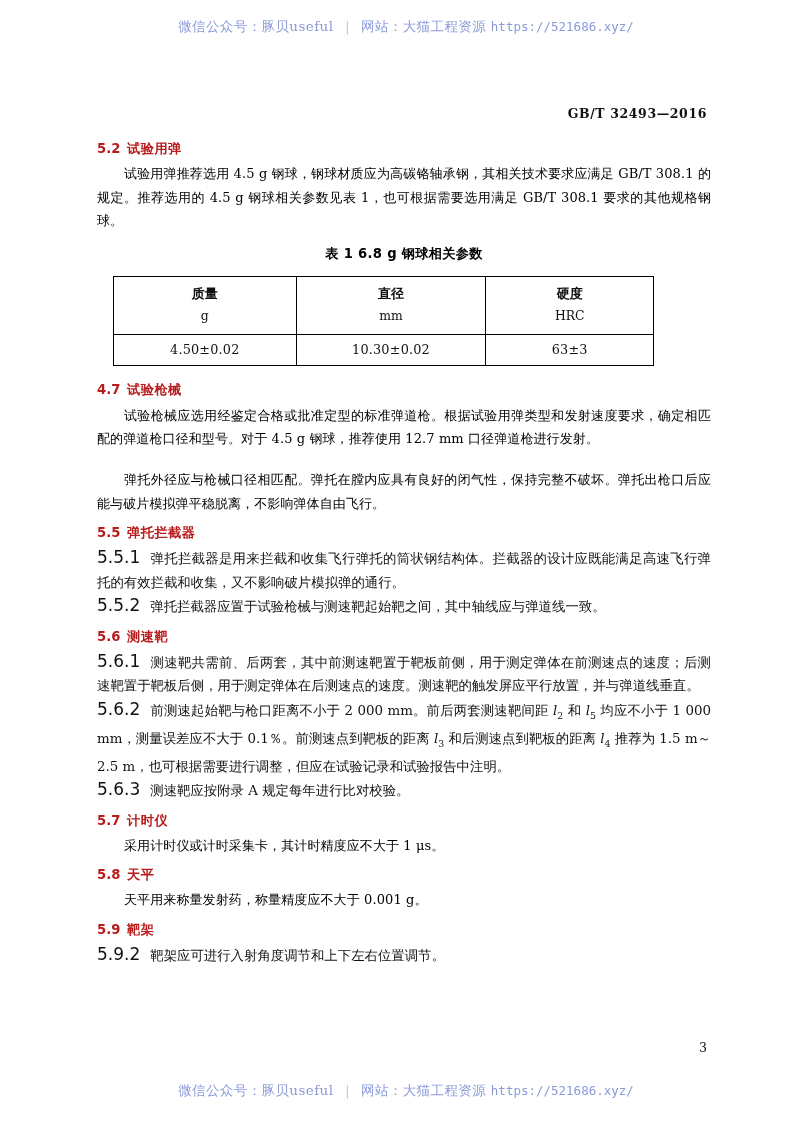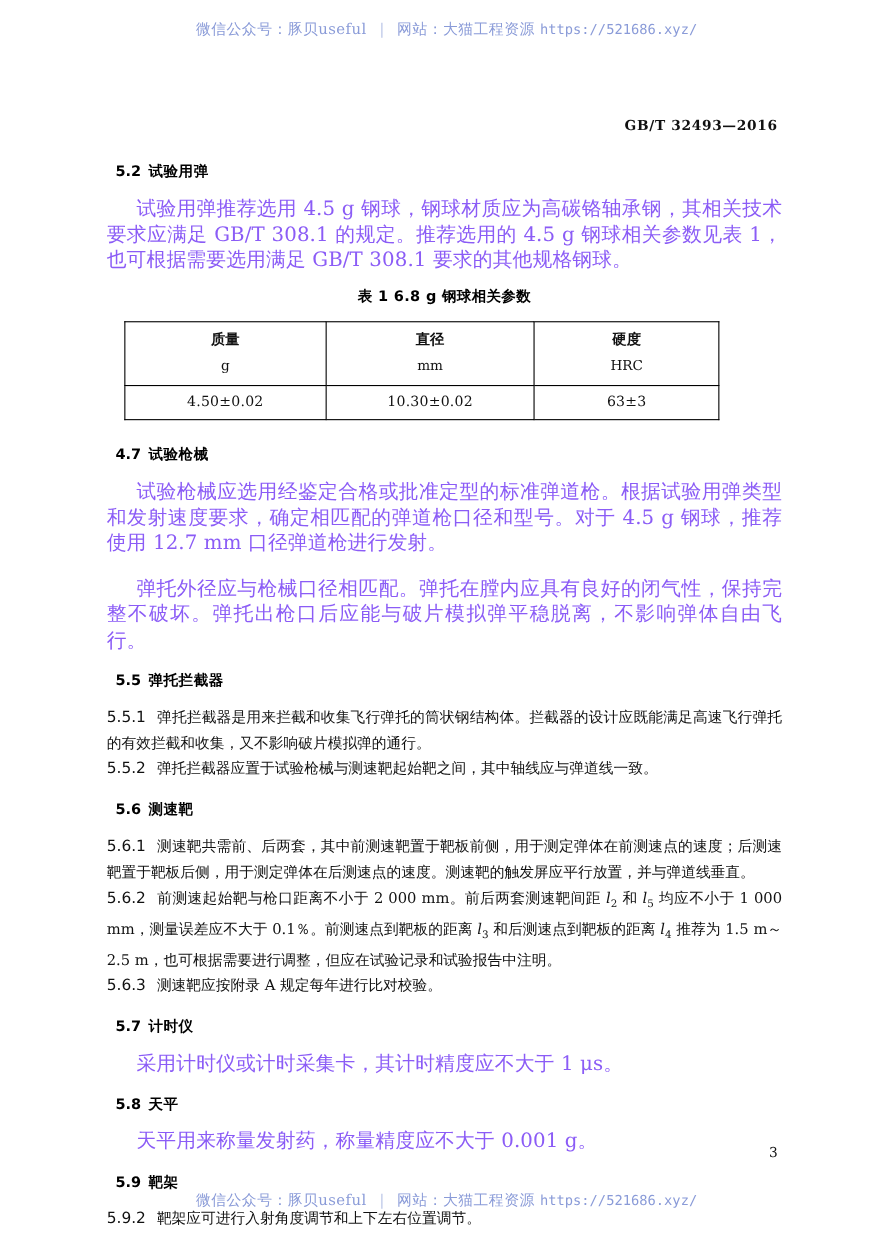--- a/index.html
+++ b/index.html
@@ -70,64 +70,64 @@
 
   .content {
     position: absolute;
     left: 97px;
     top: 142px;
     width: 614px;
   }
 
   
   h3.sec {
-    margin: 8px;
+    margin: 0;
     padding: 0;
     font-size: 13.2px;
     font-weight: bold;
     line-height: 1.0;
-    color: #000000;
+    color: #b91c1c;
     font-family: "DejaVu Sans", "Liberation Sans", sans-serif;
   }
   h3.sec .num {
     display: inline-block;
     min-width: 30px;
     font-family: "DejaVu Sans", "Liberation Sans", sans-serif;
   }
   h3.sec .ttl {
     letter-spacing: 0.5px;
   }
 
   
   p.body {
     margin: 0;
     padding: 0;
-    font-size: 18px;
+    font-size: 13px;
     line-height: 23.4px;
     text-align: justify;
     text-justify: inter-ideograph;
-    color: #8b5cf6;
+    color: #000000;
     font-family: "DejaVu Serif", "Liberation Serif", serif;
     letter-spacing: 0.1px;
   }
   p.indent { text-indent: 27px; }
 
   p.numbered {
     margin: 0;
     padding: 0;
     font-size: 13.4px;
     line-height: 23.4px;
     text-align: justify;
     text-justify: inter-ideograph;
     color: #111;
     font-family: "DejaVu Serif", "Liberation Serif", serif;
   }
   p.numbered .idx {
     font-family: "DejaVu Sans", "Liberation Sans", sans-serif;
-    font-size: 14px;
+    font-size: 17px;
     padding-right: 10px;
   }
 
   .sp-h  { height: 11px; }   
   .sp-p  { height: 7px; }
 
   
   .table-caption {
     margin: 0;
     text-align: center;

